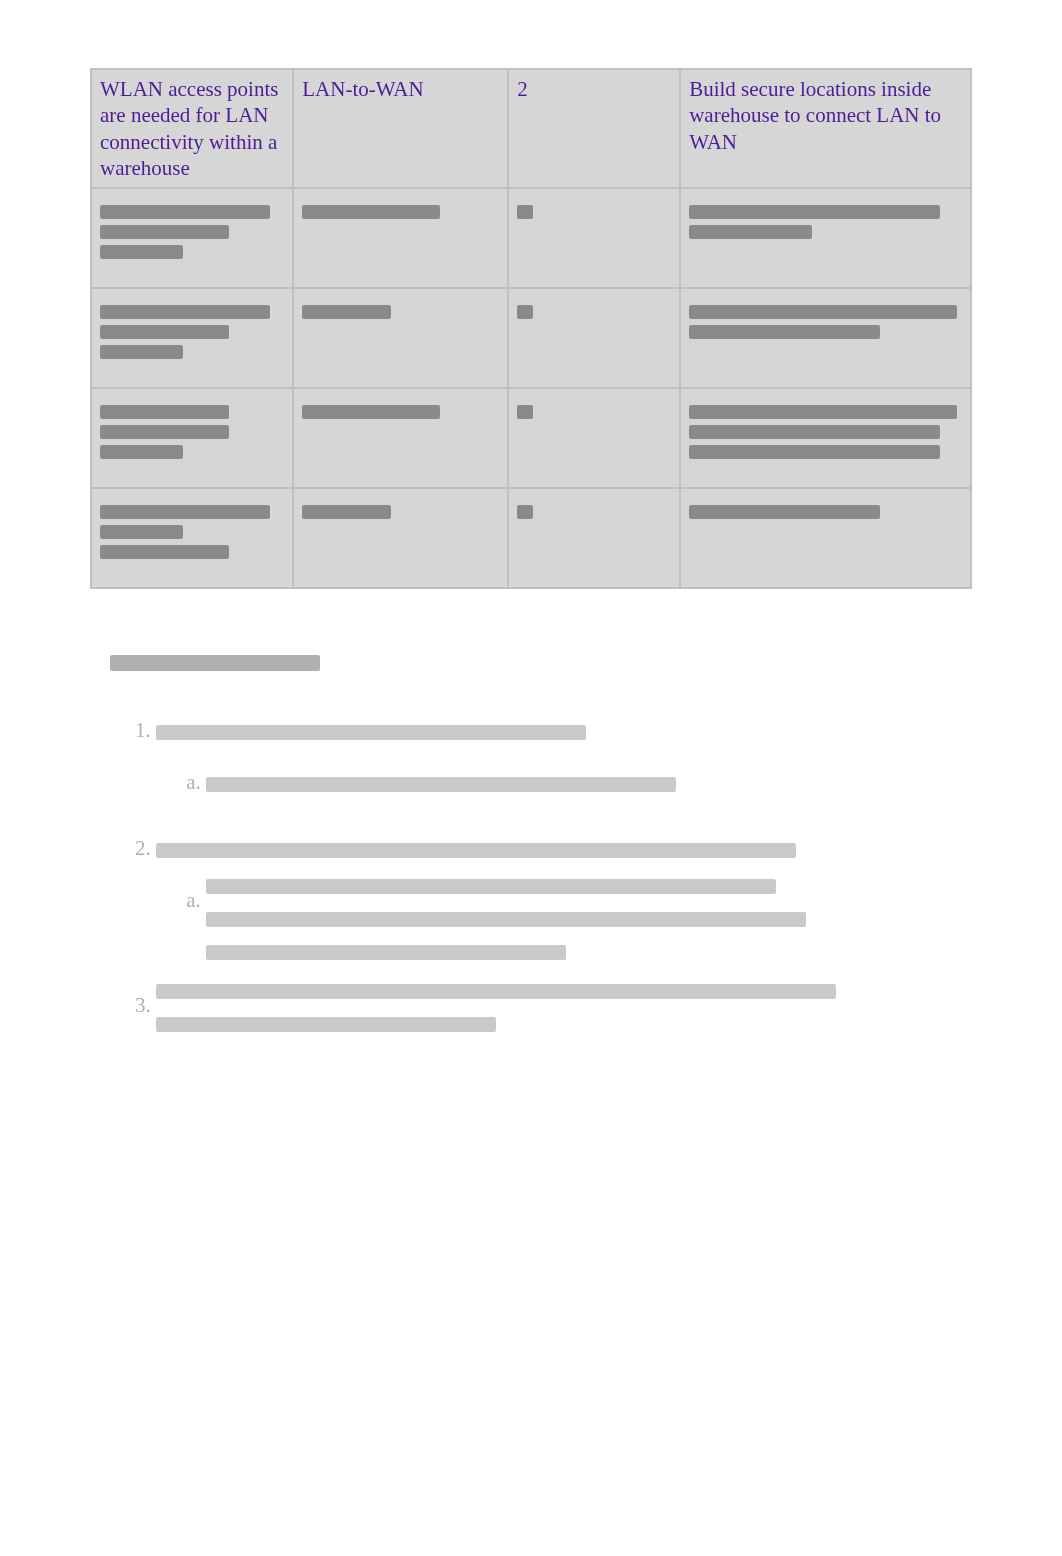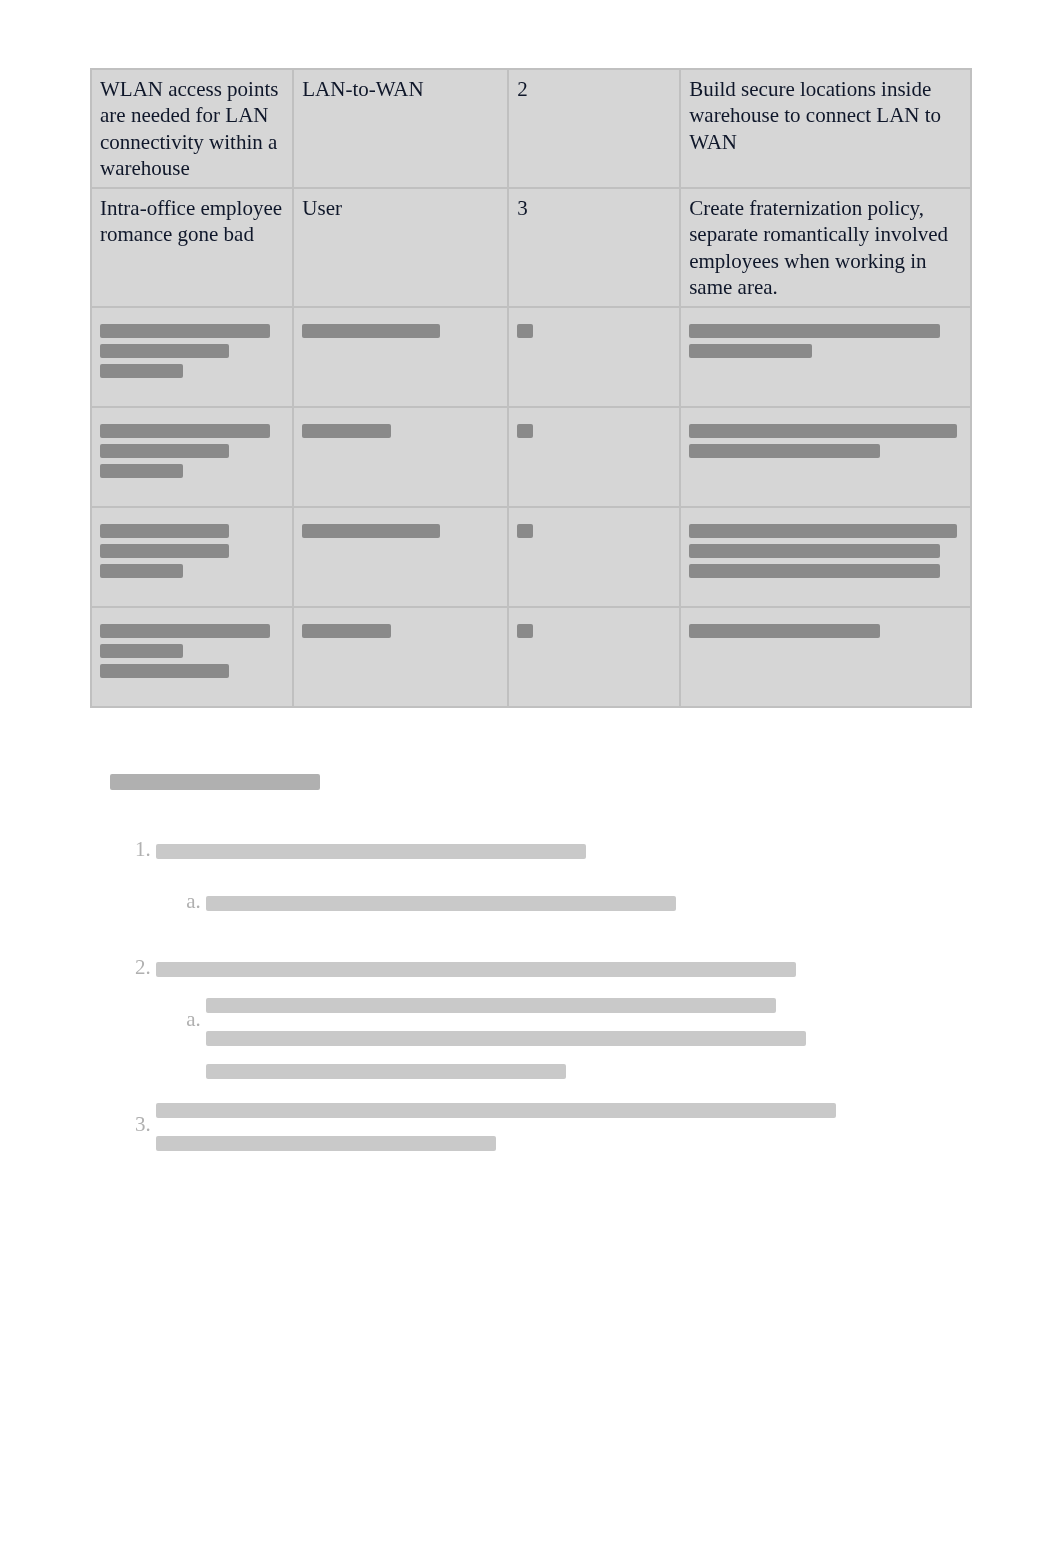--- a/index.html
+++ b/index.html
@@ -24,21 +24,21 @@
     width: 100%;
     table-layout: fixed;
   }
   table.risk td {
     border: 2px solid #c0c0c0;
     background: #d6d6d6;
     font-size: 21px;
     line-height: 1.25;
     padding: 6px 8px;
     vertical-align: top;
-    color: #0f172a;
+    color: #4c1d95;
   }
   table.risk col.c0 { width: 160px; }
   table.risk col.c1 { width: 170px; }
   table.risk col.c2 { width: 136px; }
   table.risk col.c3 { width: 230px; }
 
   
   tr.redacted td {
     padding: 10px 8px 18px 8px;
     height: 70px;
@@ -107,26 +107,20 @@
       </colgroup>
       <tbody>
 
         <tr>
           <td>WLAN access points are needed for LAN connectivity within a warehouse</td>
           <td>LAN-to-WAN</td>
           <td>2</td>
           <td>Build secure locations inside warehouse to connect LAN to WAN</td>
         </tr>
 
-        <tr>
-          <td>Intra-office employee romance gone bad</td>
-          <td>User</td>
-          <td>3</td>
-          <td>Create fraternization policy, separate romantically involved employees when working in same area.</td>
-        </tr>
 
         <tr class="redacted">
           <td>
             <span class="rline long"></span>
               <span class="rline med"></span>
               <span class="rline short"></span>
           </td>
           <td>
             <span class="rline med"></span>
           </td>

